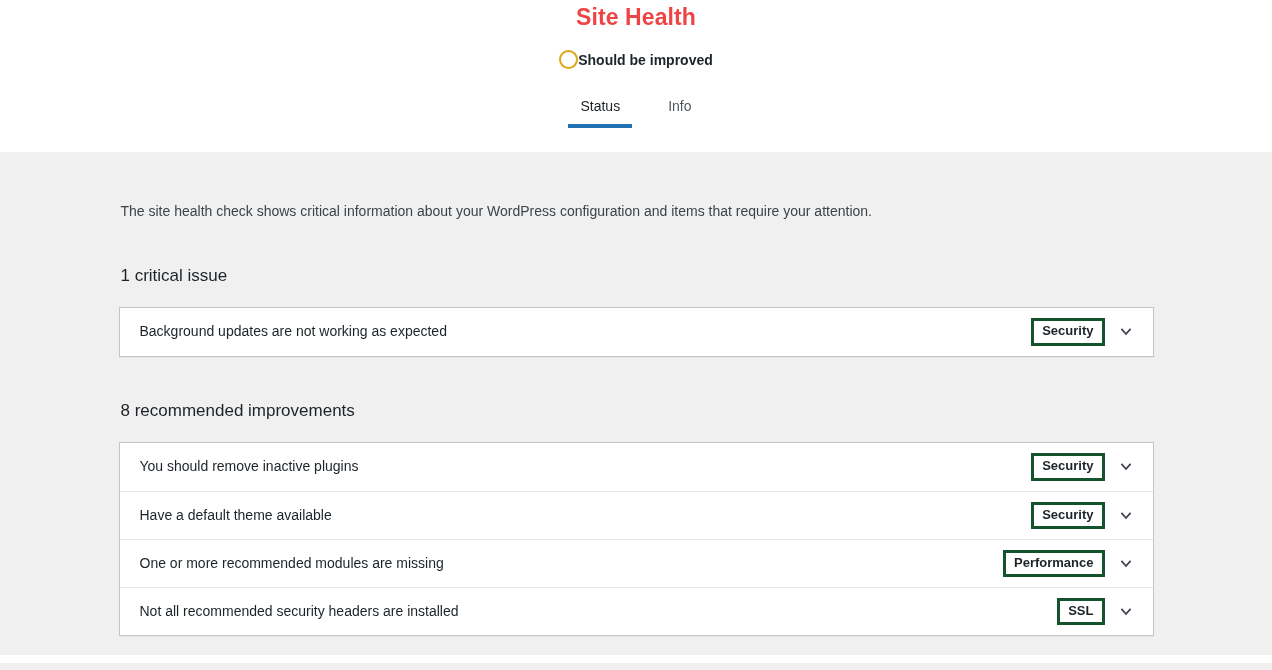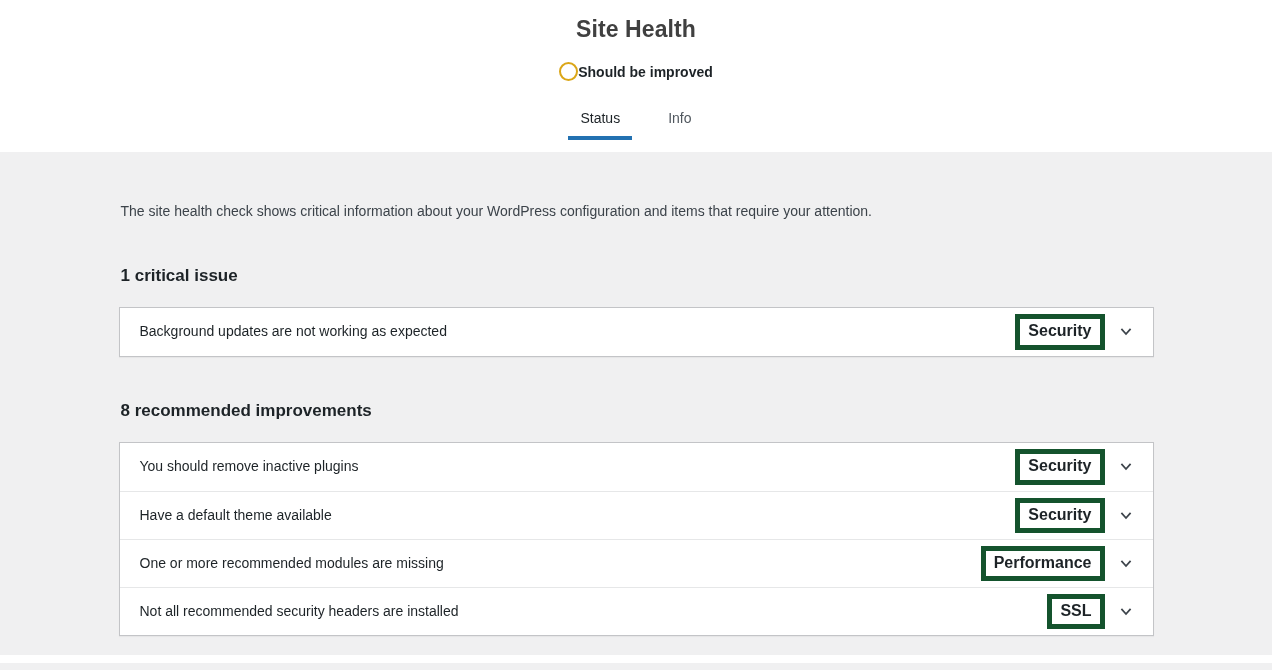--- a/index.html
+++ b/index.html
@@ -20,22 +20,22 @@
   .sh-header {
     background: #ffffff;
     width: 100%;
     height: 152px;
     position: relative;
   }
   .sh-title {
     text-align: center;
     font-size: 23px;
     font-weight: bold;
-    color: #404040;
-    padding-top: 16px;
+    color: #ef4444;
+    padding-top: 4px;
     margin: 0;
     letter-spacing: 0.1px;
   }
   .sh-status-line {
     display: flex;
     align-items: center;
     justify-content: center;
     margin-top: 19px;
   }
   .sh-status-ring {
@@ -110,21 +110,21 @@
   .sh-desc {
     font-size: 14px;
     color: #3c434a;
     margin: 25px 0 0 0;
     padding-left: 2px;
     line-height: 1.5;
   }
   .sh-group-heading {
     font-size: 17px;
     color: #1d2327;
-    font-weight: bold;
+    font-weight: normal;
     margin: 44px 0 0 0;
     padding-left: 2px;
   }
 
   
   .sh-panel {
     background: #ffffff;
     border: 1px solid #c3c4c7;
     margin-top: 21px;
     box-shadow: 0 1px 1px rgba(0,0,0,0.04);
@@ -138,25 +138,25 @@
     cursor: pointer;
   }
   .sh-row:first-child { border-top: none; }
   .sh-row-label {
     font-size: 14px;
     color: #1d2327;
     flex: 1 1 auto;
     line-height: 1.4;
   }
   .sh-badge {
-    font-size: 16px;
-    font-weight: bold;
-    color: #1d2327;
-    background: #ffffff;
-    border: 5px solid #14532d;
+    font-size: 13px;
+    font-weight: bold;
+    color: #1d2327;
+    background: #ffffff;
+    border: 3px solid #14532d;
     padding: 2px 8px 3px 8px;
     margin-right: 6px;
     white-space: nowrap;
     line-height: 1.3;
   }
   .sh-chevron {
     width: 30px;
     height: 30px;
     display: flex;
     align-items: center;

